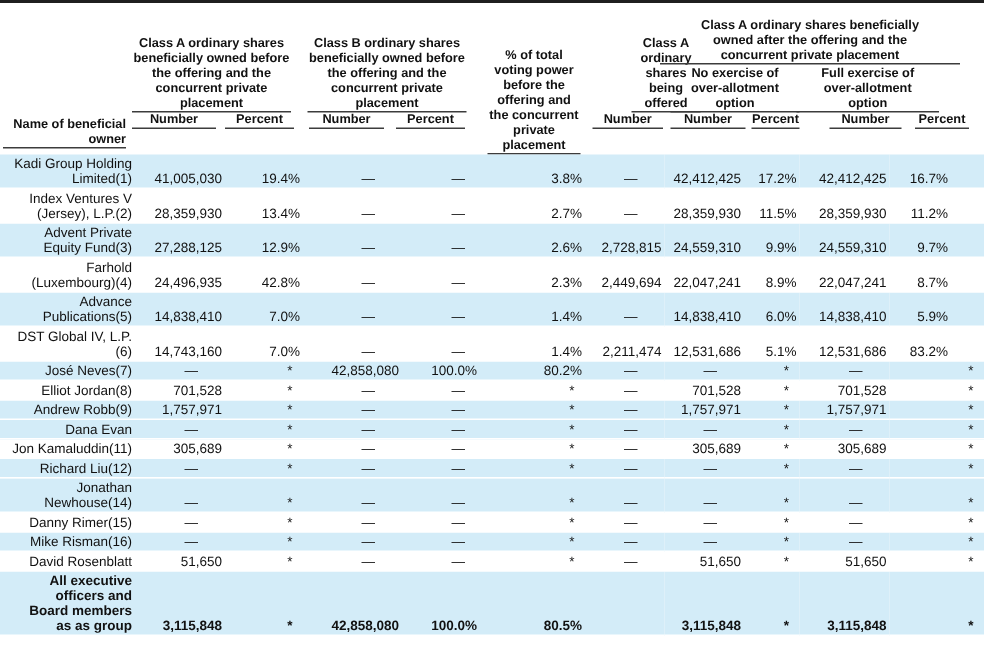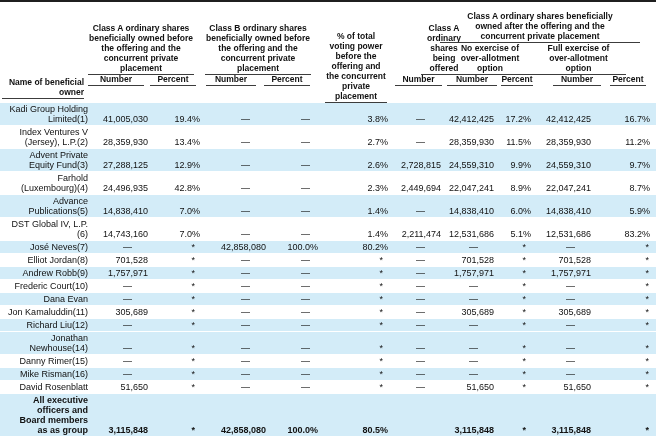--- a/index.html
+++ b/index.html
@@ -43,21 +43,21 @@
     position:absolute;top:101px;left:0;width:656px;
     border-collapse:collapse;table-layout:fixed;
     font-size:9px;line-height:10px;
   }
   .tbl td{vertical-align:bottom;padding:1px 2px 1px 0;}
   .tbl td.val{text-align:right;white-space:nowrap;}
   .tbl td.name{
     text-align:right;white-space:normal;
     padding-left:10px;text-indent:-8px;padding-right:0;
   }
-  .tbl td:last-child{padding-right:6px;}
+  .tbl td:last-child{padding-right:24px;}
   .tbl tr{border-bottom:1px solid #ffffff;}
   .tbl tr.shade{background:#d3ecf8;}
   .tbl tr.emph{font-weight:bold;}
   .tbl td.dash-num{padding-right:18px;}
   .tbl td.dash-pct{padding-right:10px;}
   .tbl td.ast{padding-right:7px;}
 </style>
 </head>
 <body>
 
@@ -222,33 +222,20 @@
           <td class="val ast">*</td>
           <td class="val dash-num">—</td>
           <td class="val dash-pct">—</td>
           <td class="val ast">*</td>
           <td class="val dash-num">—</td>
           <td class="val">1,757,971</td>
           <td class="val ast">*</td>
           <td class="val">1,757,971</td>
           <td class="val ast">*</td>
         </tr>
-        <tr>
-          <td class="name">Frederic Court(10)</td>
-          <td class="val dash-num">—</td>
-          <td class="val ast">*</td>
-          <td class="val dash-num">—</td>
-          <td class="val dash-pct">—</td>
-          <td class="val ast">*</td>
-          <td class="val dash-num">—</td>
-          <td class="val dash-num">—</td>
-          <td class="val ast">*</td>
-          <td class="val dash-num">—</td>
-          <td class="val ast">*</td>
-        </tr>
         <tr class="shade">
           <td class="name">Dana Evan</td>
           <td class="val dash-num">—</td>
           <td class="val ast">*</td>
           <td class="val dash-num">—</td>
           <td class="val dash-pct">—</td>
           <td class="val ast">*</td>
           <td class="val dash-num">—</td>
           <td class="val dash-num">—</td>
           <td class="val ast">*</td>

